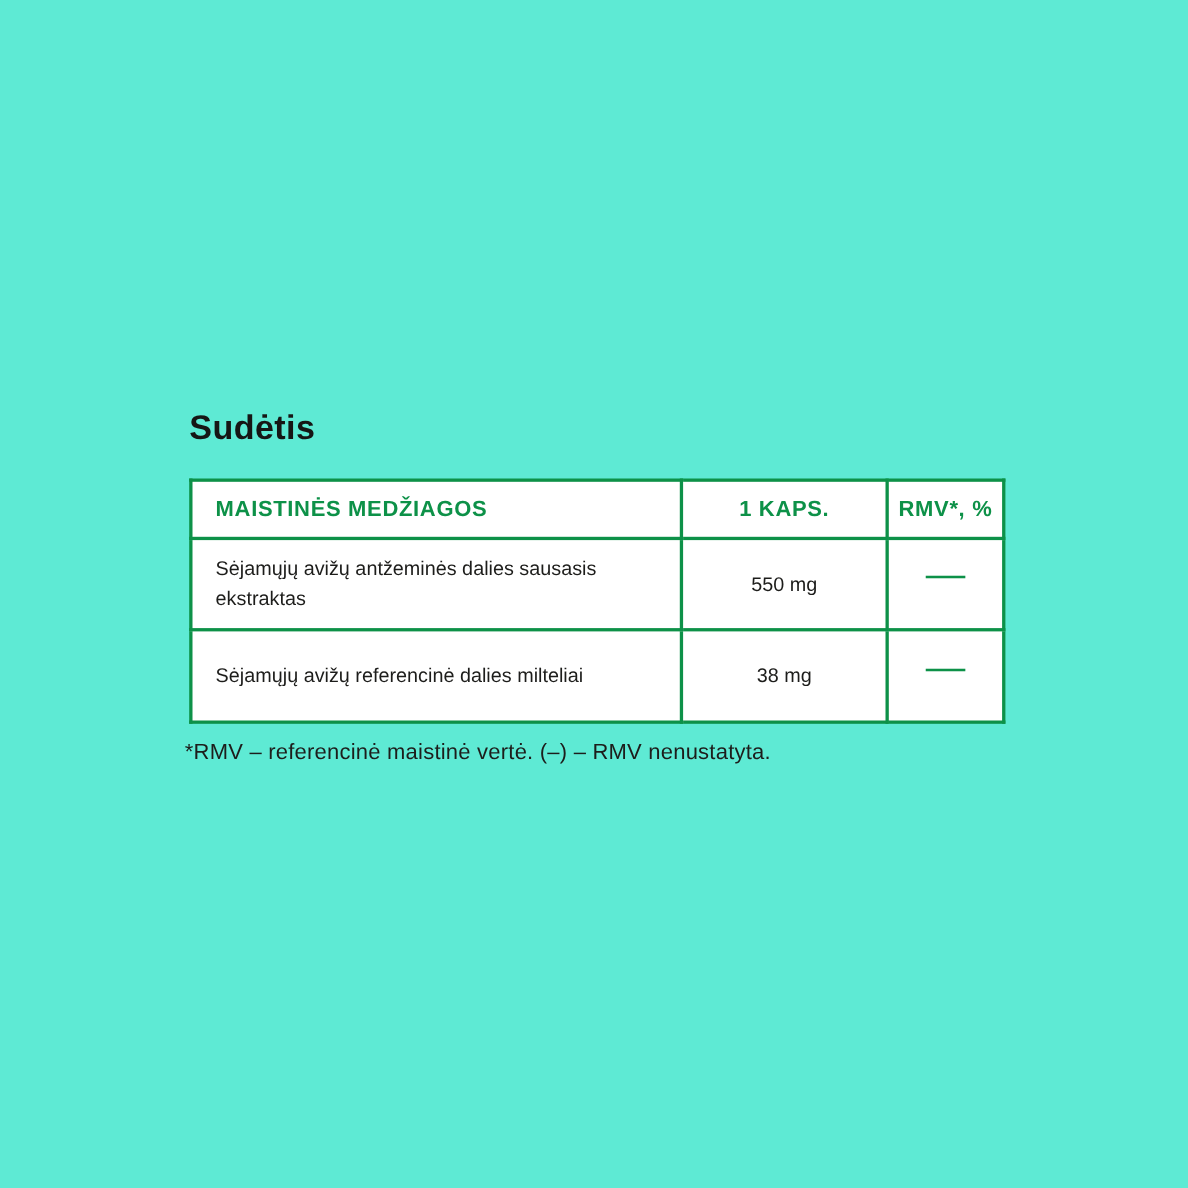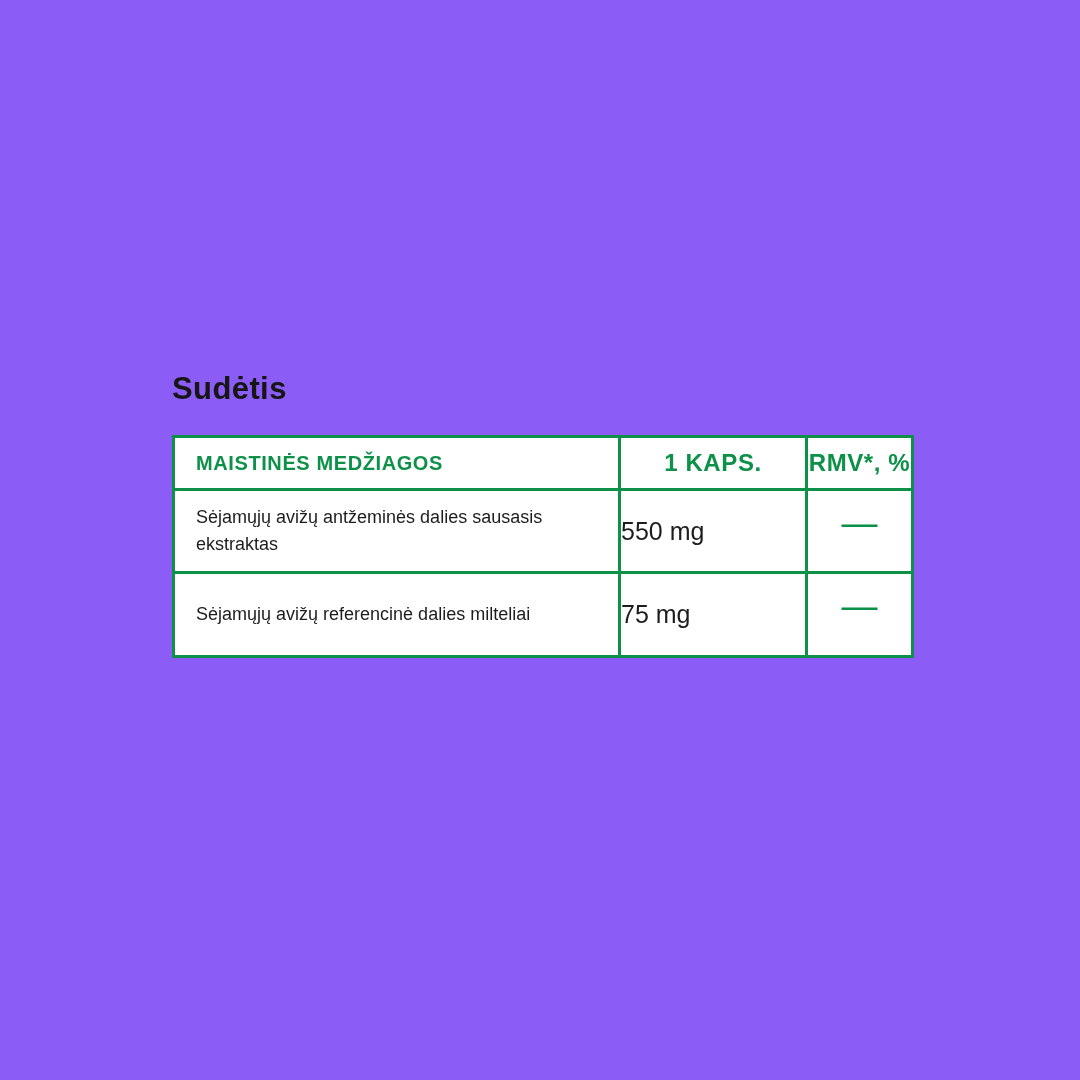--- a/index.html
+++ b/index.html
@@ -1,21 +1,21 @@
 <!DOCTYPE html>
 <html><head>
 <meta charset="utf-8">
 <style>
   * { margin: 0; padding: 0; box-sizing: border-box; }
   html, body { background: #ffffff; }
   .canvas {
     position: relative;
     width: 1080px;
     height: 1080px;
-    background: #8b5cf6;
+    background: #5eead4;
     font-family: "Liberation Sans", sans-serif;
     color: #1d1d1b;
     overflow: hidden;
   }
   .page-title {
     position: absolute;
     left: 172px;
     top: 371px;
     font-size: 31px;
     font-weight: 700;
@@ -45,35 +45,35 @@
     text-align: left;
     padding-left: 21px;
     padding-right: 10px;
     font-size: 20px;
     font-weight: 700;
     letter-spacing: 0.6px;
     color: #0d9148;
   }
   th.h-center {
     text-align: center;
-    font-size: 24px;
+    font-size: 20px;
     font-weight: 700;
     letter-spacing: 0.6px;
     color: #0d9148;
   }
   td.cell-name {
     text-align: left;
     padding: 6px 34px 6px 21px;
     font-size: 18px;
     line-height: 27px;
     color: #1d1d1b;
   }
   td.cell-amount {
-    text-align: left;
-    font-size: 25px;
+    text-align: center;
+    font-size: 18px;
     color: #1d1d1b;
   }
   td.cell-rmv { text-align: center; }
   .dash {
     display: inline-block;
     color: #0d9148;
     font-size: 36px;
     line-height: 10px;
     font-weight: 400;
     transform: translateY(-3px);
@@ -110,22 +110,23 @@
     <tbody>
       <tr class="r1">
         <td class="cell-name">Sėjamųjų avižų antžeminės dalies sausasis ekstraktas</td>
         <td class="cell-amount">550 mg</td>
         <td class="cell-rmv">
           <span class="dash">—</span>
         </td>
       </tr>
       <tr class="r2">
         <td class="cell-name">Sėjamųjų avižų referencinė dalies milteliai</td>
-        <td class="cell-amount">75 mg</td>
+        <td class="cell-amount">38 mg</td>
         <td class="cell-rmv">
           <span class="dash">—</span>
         </td>
       </tr>
     </tbody>
   </table>
 
+  <div class="footnote">*RMV – referencinė maistinė vertė. (–) – RMV nenustatyta.</div>
 
 </div>
 
 </body></html>

